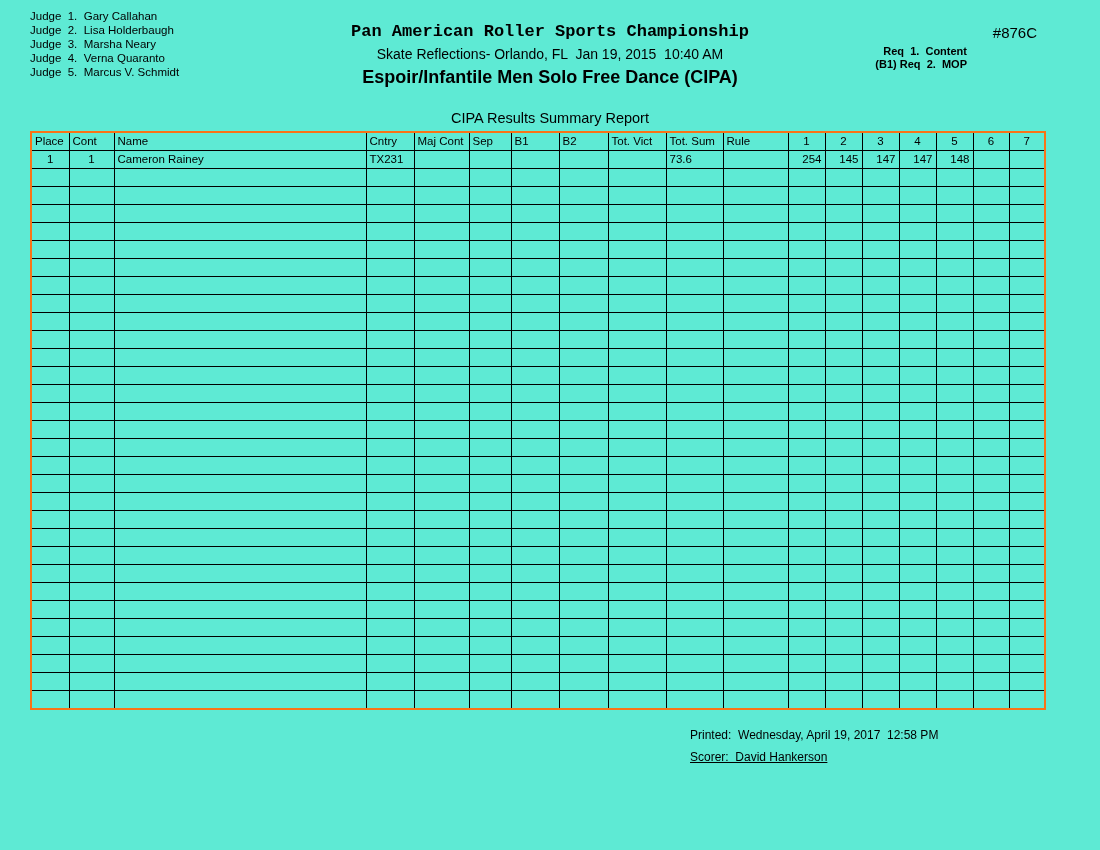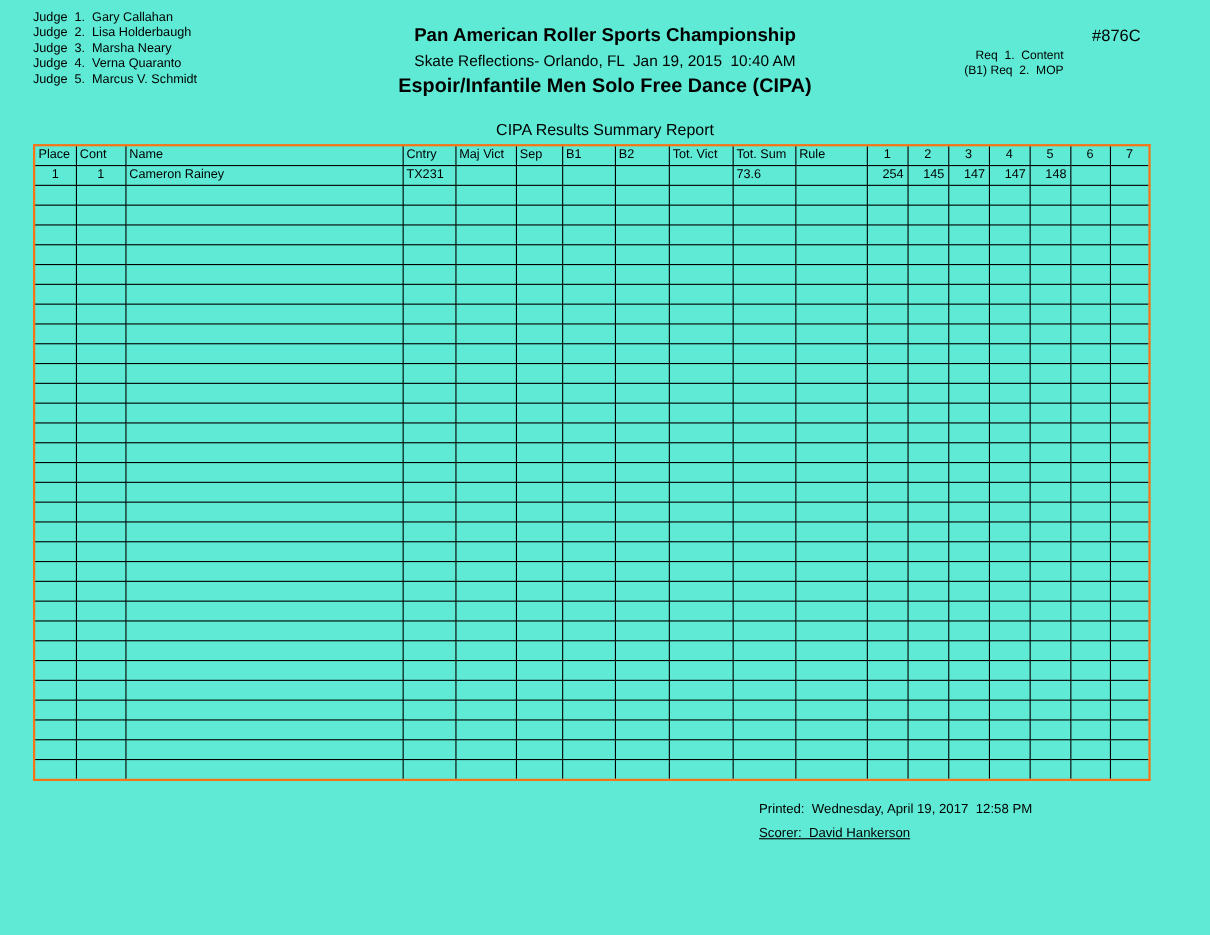--- a/index.html
+++ b/index.html
@@ -22,39 +22,40 @@
     line-height: 14px;
   }
 
   .center-head {
     position: absolute;
     left: 0;
     top: 22px;
     width: 1100px;
     text-align: center;
   }
-  .title   { font-weight: bold; font-size: 17px; }
+  .title   { font-weight: bold; font-size: 17px; font-family: Liberation Mono, monospace; }
   .subtitle{ font-size: 14px; margin-top: 5px; }
   .event   { font-weight: bold; font-size: 18px; margin-top: 5px; }
   .report  { font-size: 14.5px; margin-top: 22px; }
 
   .code {
     position: absolute;
     top: 24px;
     right: 63px;
     font-weight: normal;
     font-size: 15px;
   }
   .reqs {
     position: absolute;
     top: 45px;
     right: 133px;
     font-size: 11px;
     line-height: 13px;
     text-align: right;
+    font-weight: bold;
   }
 
   table.results {
     position: absolute;
     left: 30px;
     top: 131px;
     border-collapse: collapse;
     table-layout: fixed;
     border: 2px solid #f97316;
   }
@@ -132,21 +133,21 @@
         <col style="width: 37px;">
         <col style="width: 36px;">
         <col style="width: 36px;">
       </colgroup>
     <thead>
       <tr>
           <th>Place</th>
           <th>Cont</th>
           <th>Name</th>
           <th>Cntry</th>
-          <th>Maj Vict</th>
+          <th>Maj Cont</th>
           <th>Sep</th>
           <th>B1</th>
           <th>B2</th>
           <th>Tot. Vict</th>
           <th>Tot. Sum</th>
           <th>Rule</th>
           <th class="al-c">1</th>
           <th class="al-c">2</th>
           <th class="al-c">3</th>
           <th class="al-c">4</th>

